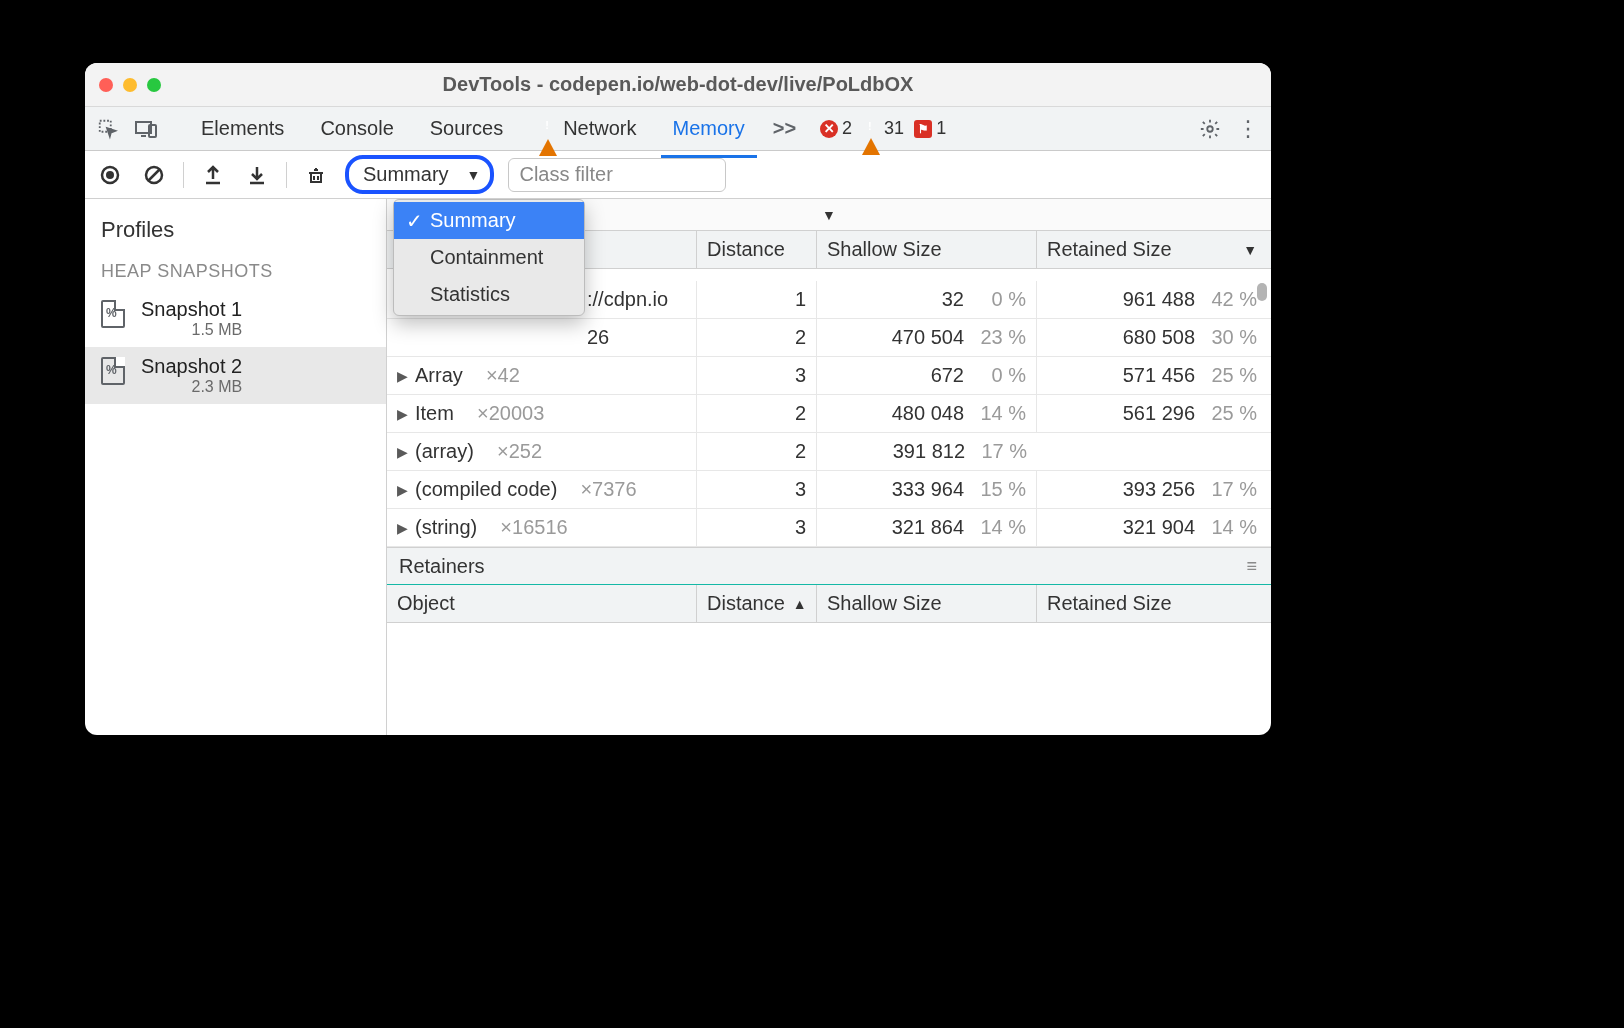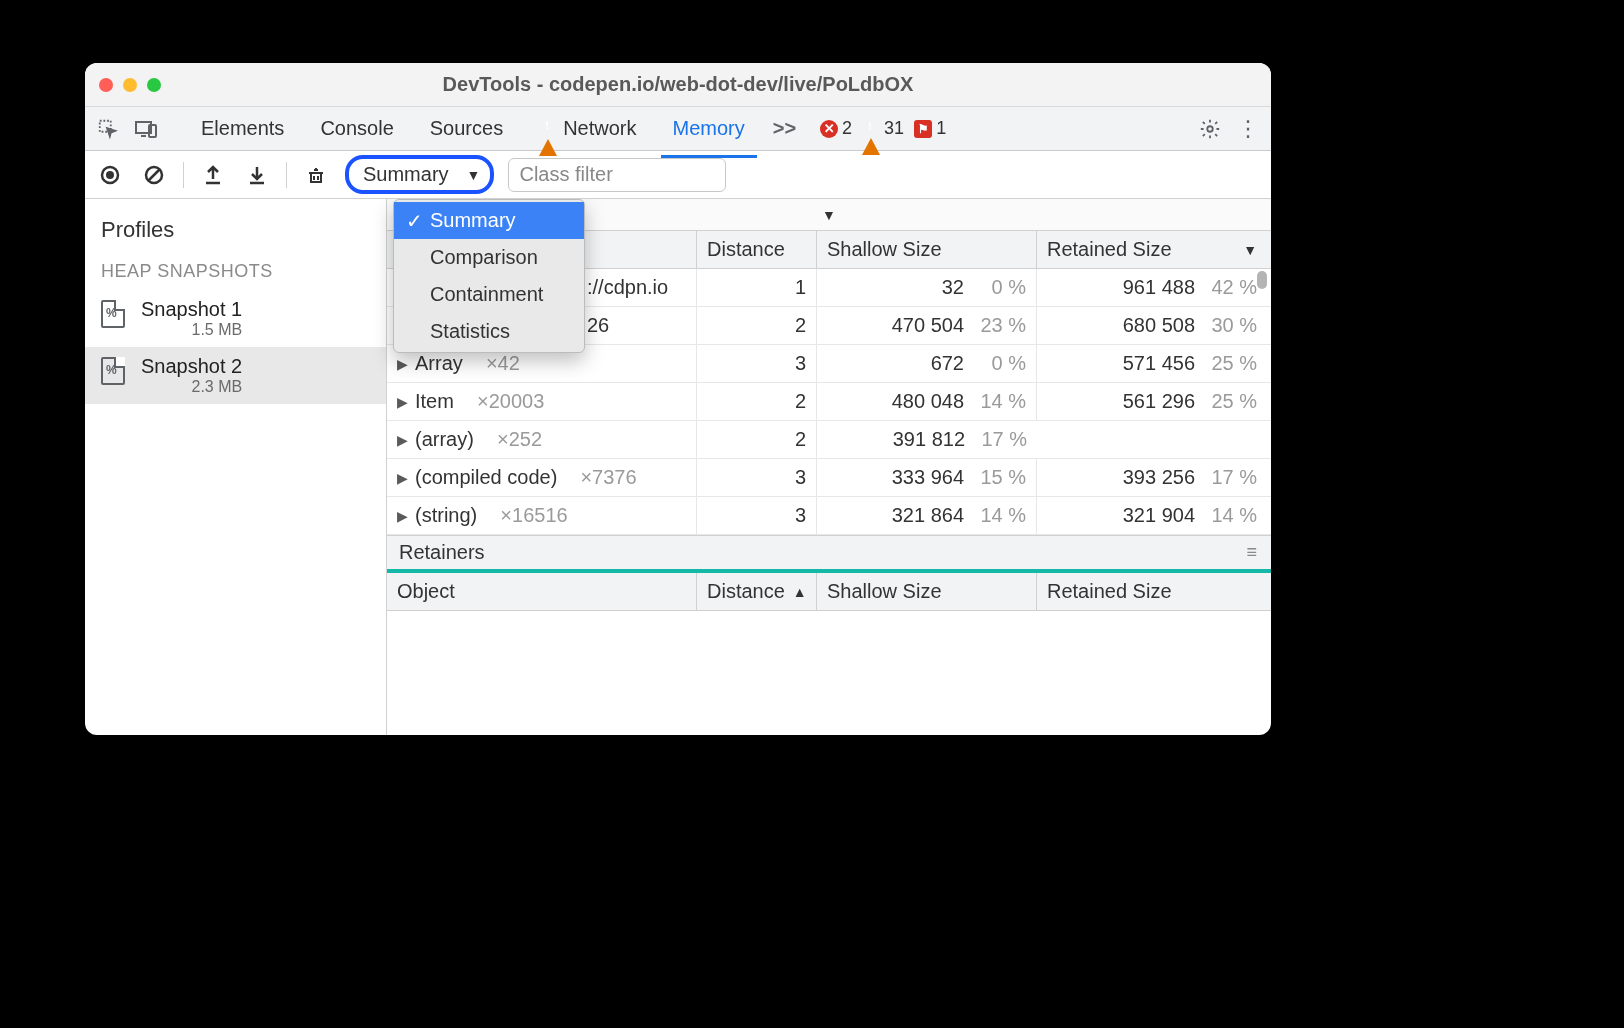--- a/index.html
+++ b/index.html
@@ -158,21 +158,21 @@
   .grid-body { }
   .grid-row { height:38px; align-items:center; border-bottom:1px solid #e7e7e7; font-size:20px; }
   .gc { padding:0 10px; display:flex; align-items:center; height:100%; border-right:1px solid #e7e7e7; }
   .gc:last-child { border-right:none; }
   .ctor { display:flex; align-items:center; gap:6px; overflow:hidden; white-space:nowrap; }
   .disclose { color:#5a5a5a; font-size:14px; width:12px; display:inline-block; }
   .xcount { color:#9a9a9a; }
   .numcell { justify-content:flex-end; gap:10px; }
   .pct { color:#9a9a9a; width:52px; text-align:right; }
   
-  .retainers-head { height:38px; background:#f1f3f4; border-top:1px solid #d0d0d0; border-bottom:4px solid #14b8a6; display:flex; align-items:center; justify-content:space-between; padding:0 12px; }
+  .retainers-head { height:38px; background:#f1f3f4; border-top:1px solid #d0d0d0; border-bottom:1px solid #14b8a6; display:flex; align-items:center; justify-content:space-between; padding:0 12px; }
   .ret-menu { color:#8a8a8a; letter-spacing:2px; font-size:18px; }
   .ret-grid-head { display:grid; grid-template-columns:310px 120px 220px 230px; height:38px; background:#f1f3f4; border-bottom:1px solid #d0d0d0; }
   .scroll-thumb { position:absolute; right:4px; top:2px; width:10px; height:18px; border-radius:5px; background:#b4b4b4; }
 </style>
 </head>
 <body>
 
 <div class="window">
 
   <div class="titlebar">
@@ -299,42 +299,41 @@
       </div>
     </div>
 
     <div class="content">
       <div class="filter-row">
         <span class="filter-caret">▼</span>
       </div>
 
       <div class="dropdown">
         <div class="dd-item sel">Summary</div>
-        <div class="dd-item">Comparison</div>
         <div class="dd-item">Containment</div>
         <div class="dd-item">Statistics</div>
       </div>
 
       <div class="grid-head">
         <div class="gh-cell">
             <span style="visibility:hidden">Constructor</span>
           </div>
         <div class="gh-cell">
             <span>Distance</span>
           </div>
         <div class="gh-cell">
             <span>Shallow Size</span>
           </div>
         <div class="gh-cell right">
           <span>Retained Size</span>
           <span class="sort-caret">▼</span>
         </div>
       </div>
 
-      <div class="grid-body" style="position:relative;">
+      <div class="grid-body" style="position:relative;margin-top:12px;">
         <div class="scroll-thumb"></div>
 
         <div class="grid-row">
           <div class="gc ctor" style="padding-left:200px;">
               <span>://cdpn.io</span>
             </div>
           <div class="gc numcell">
               <span>1</span>
             </div>
           <div class="gc numcell">

